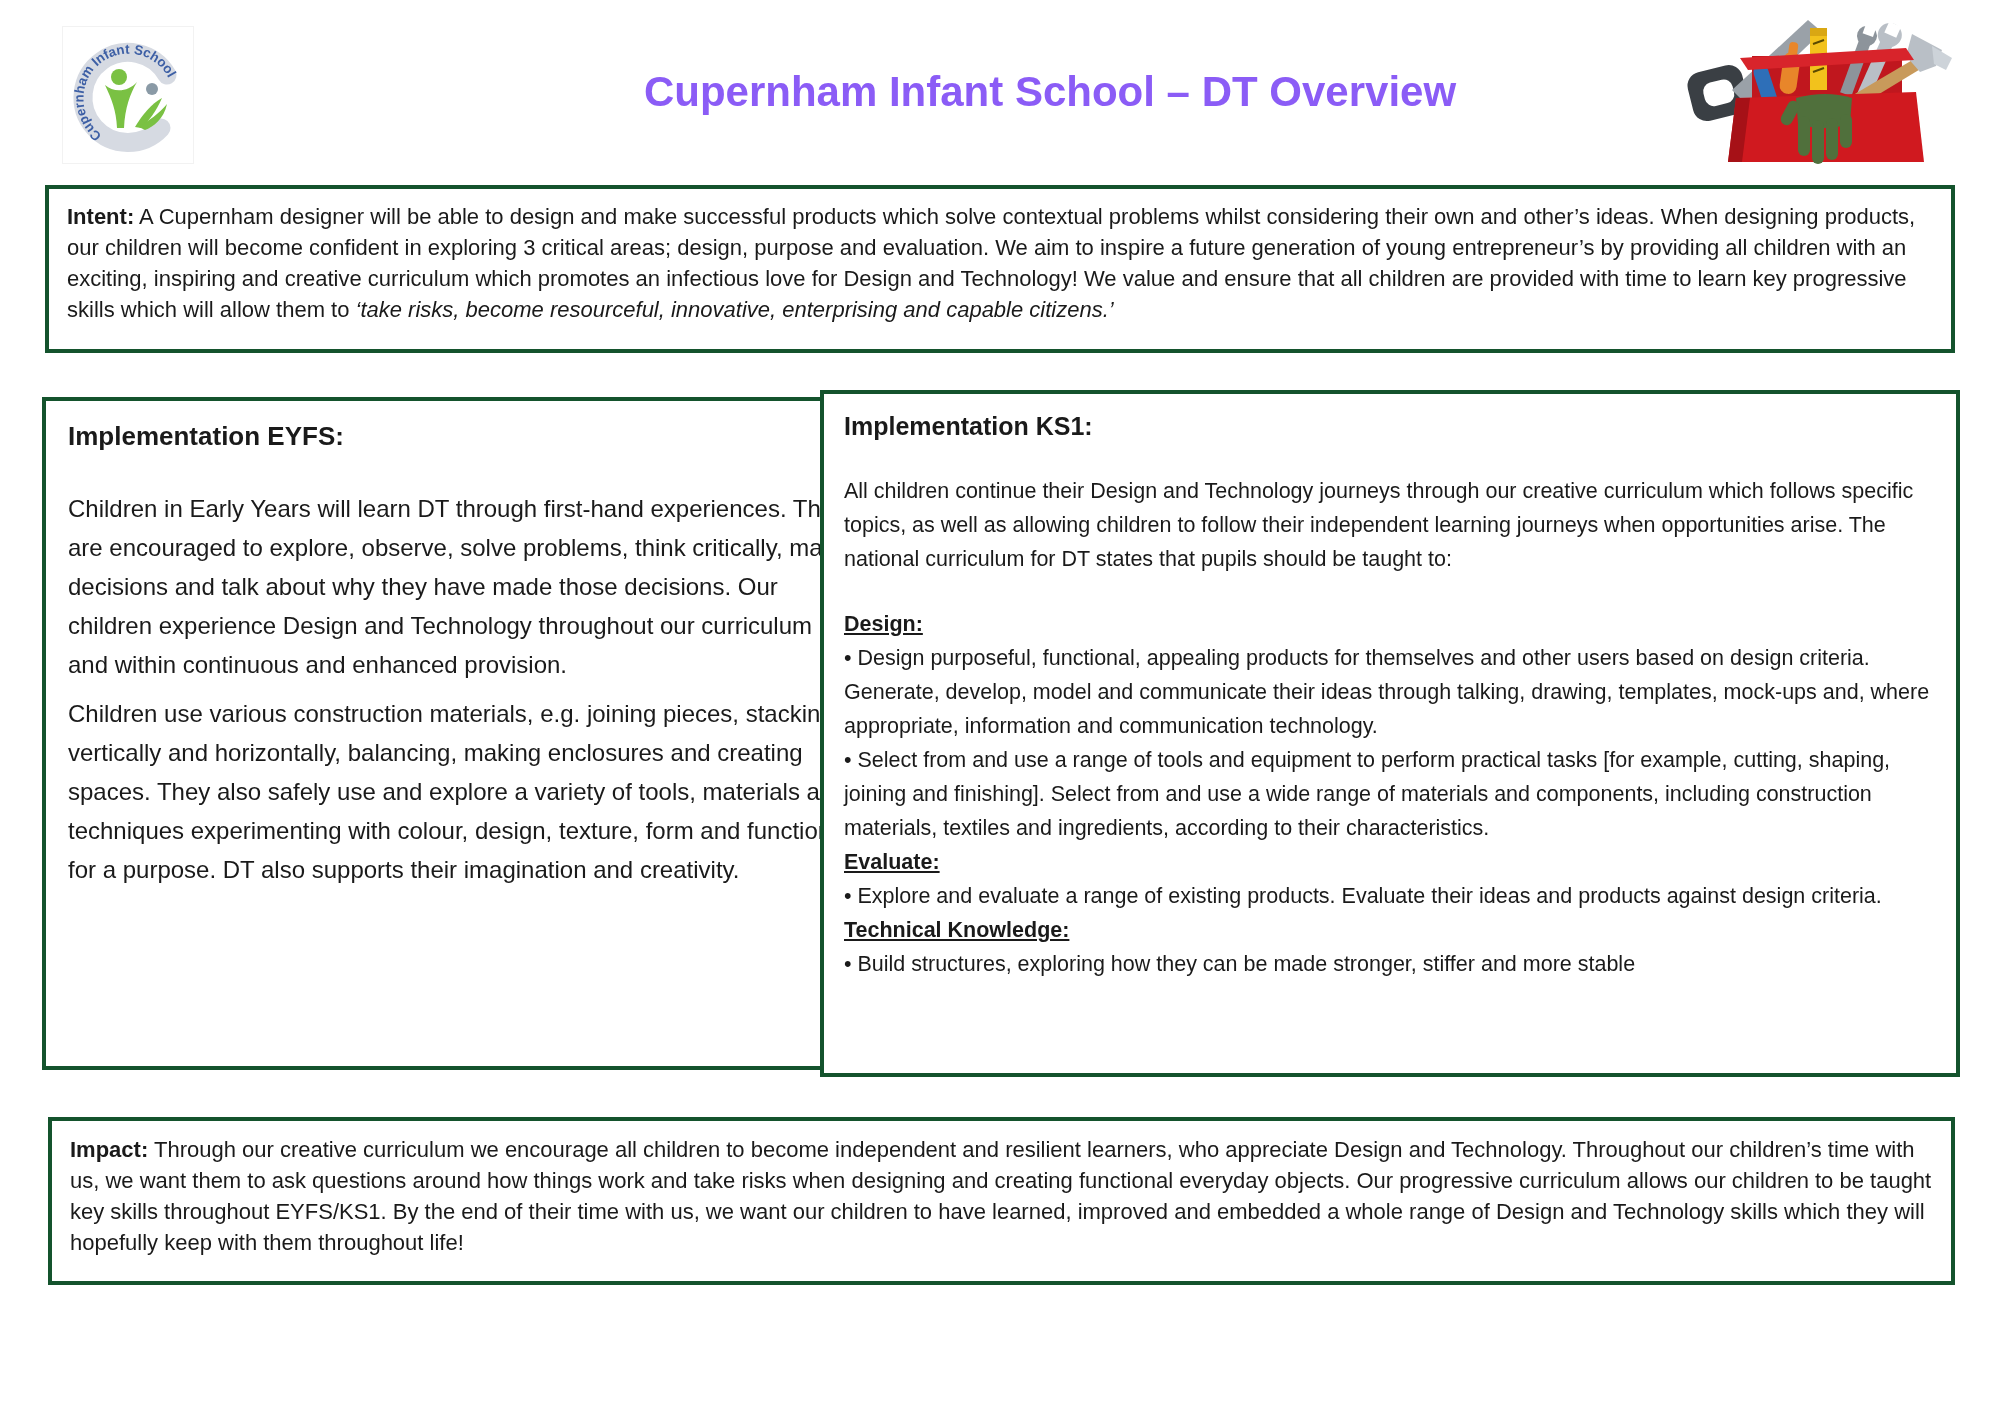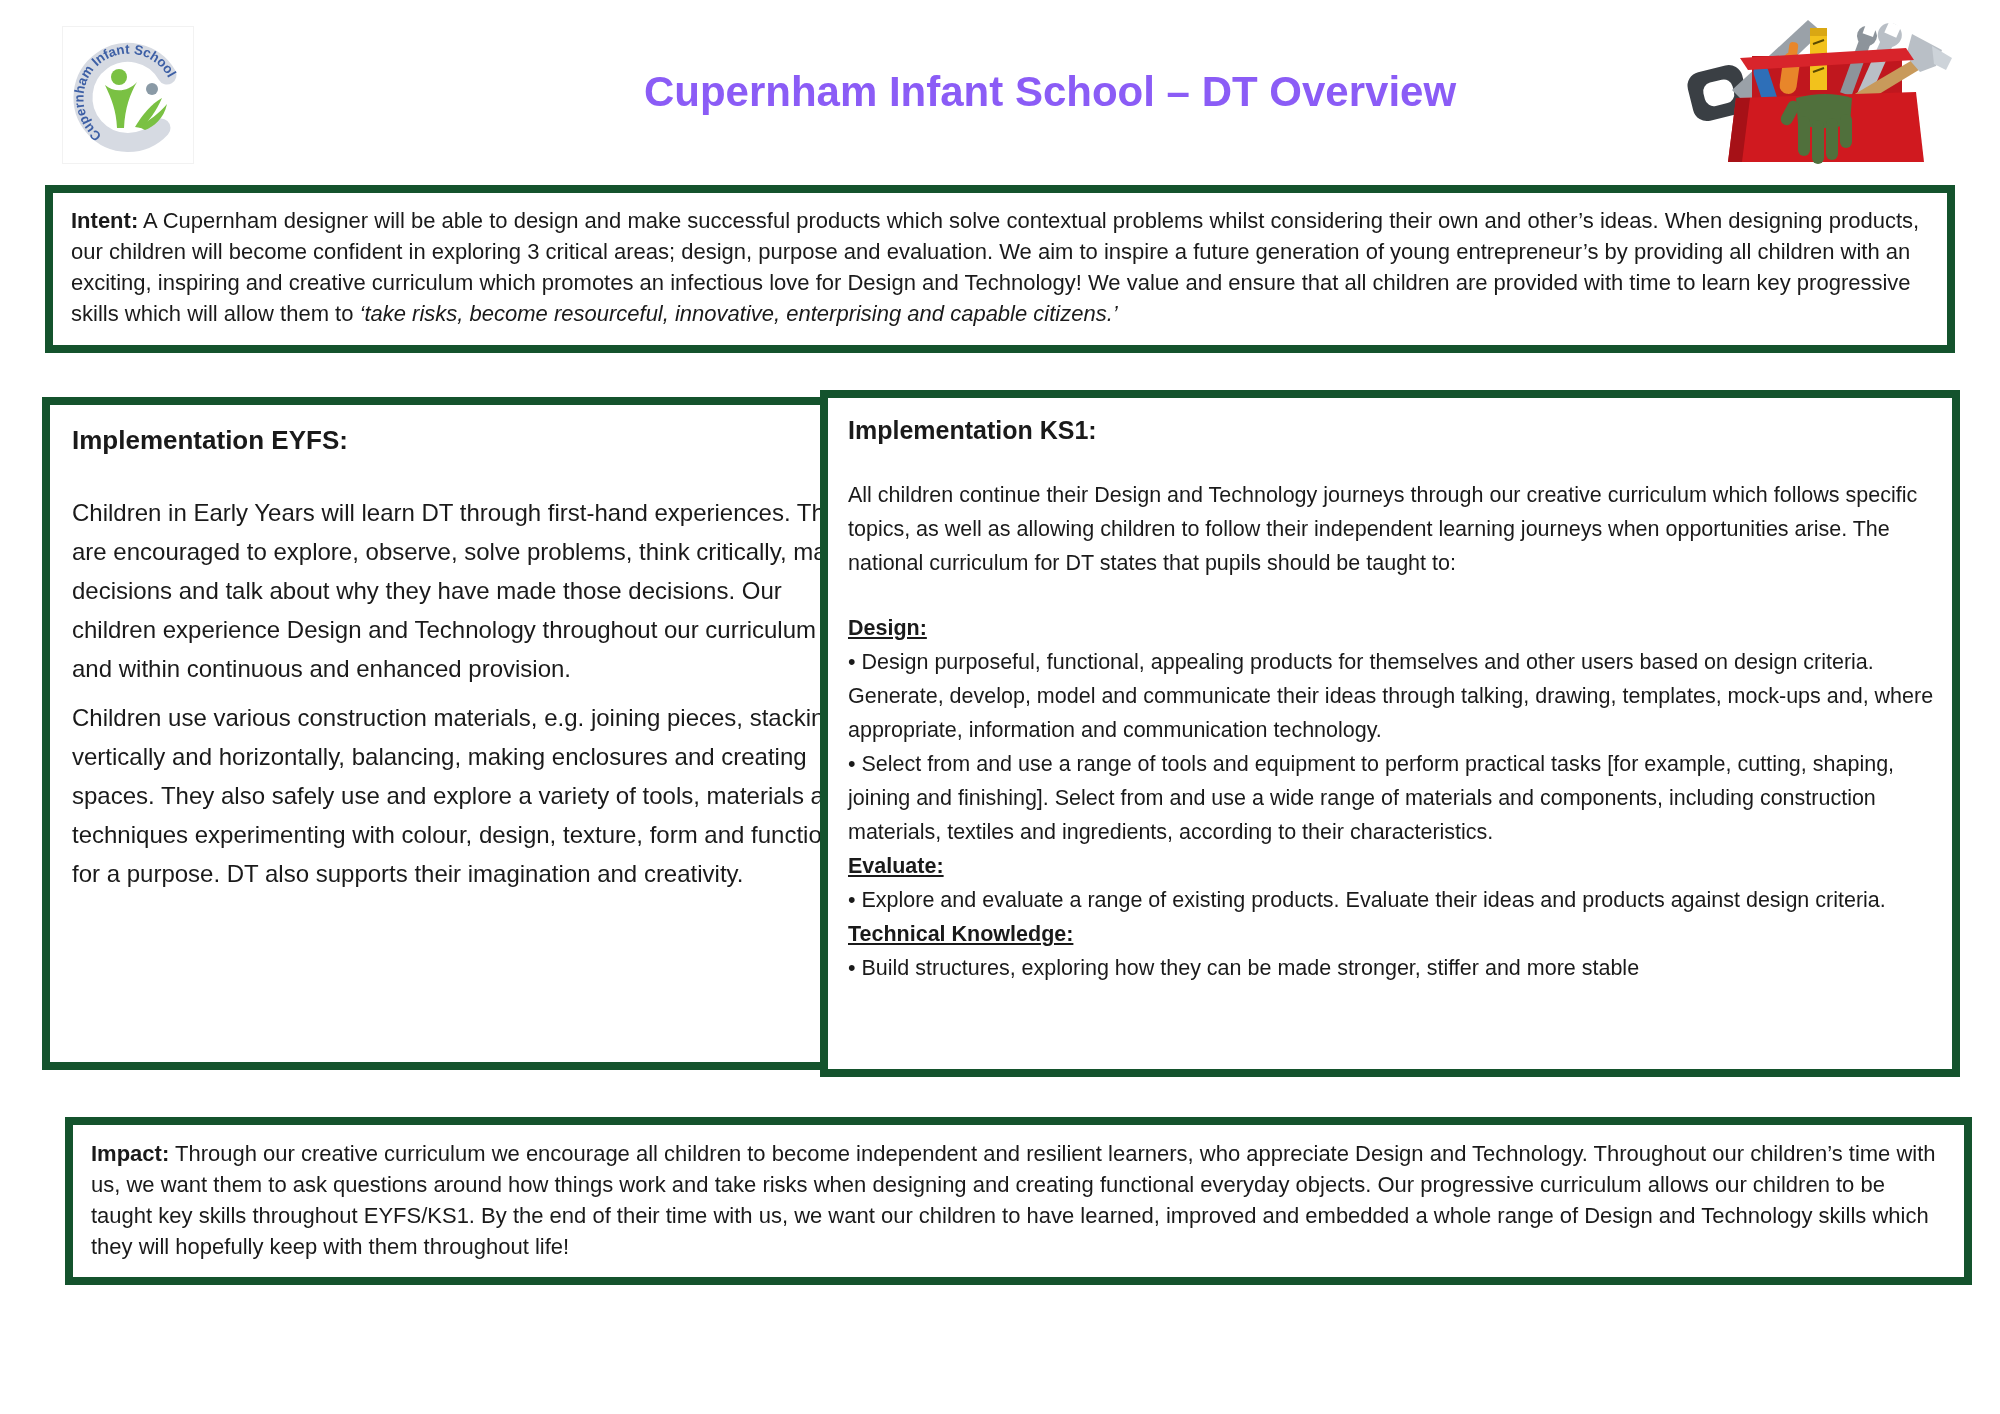--- a/index.html
+++ b/index.html
@@ -28,27 +28,27 @@
     letter-spacing: 0px;
   }
   .toolbox-box {
     position: absolute; left: 1680px; top: 6px;
     width: 272px; height: 158px;
   }
 
   
   .redbox {
     position: absolute;
-    border: 8px solid #14532d;
+    border: 4px solid #14532d;
     background: #ffffff;
   }
   .intent-box  { left: 45px;  top: 185px;  width: 1910px; height: 168px; padding: 12px 18px; }
   .eyfs-box    { left: 42px;  top: 397px;  width: 831px;  height: 673px; padding: 18px 12px 14px 22px; }
   .ks1-box     { left: 820px; top: 390px;  width: 1140px; height: 687px; padding: 16px 14px 14px 20px; }
-  .impact-box  { left: 65px;  top: 1117px; width: 1907px; height: 168px; padding: 13px 18px; }
+  .impact-box  { left: 48px;  top: 1117px; width: 1907px; height: 168px; padding: 13px 18px; }
 
   .intent-box, .impact-box { font-size: 22px; line-height: 31px; }
   .intent-box .lead, .impact-box .lead { font-weight: bold; }
   .intent-box .quote { font-style: italic; }
 
   .eyfs-box { font-size: 24px; line-height: 39px; }
   .eyfs-heading { font-size: 26px; font-weight: bold; line-height: 34px; margin-bottom: 36px; }
   .eyfs-para + .eyfs-para { margin-top: 10px; }
 
   .ks1-box { font-size: 21.5px; line-height: 34px; }

